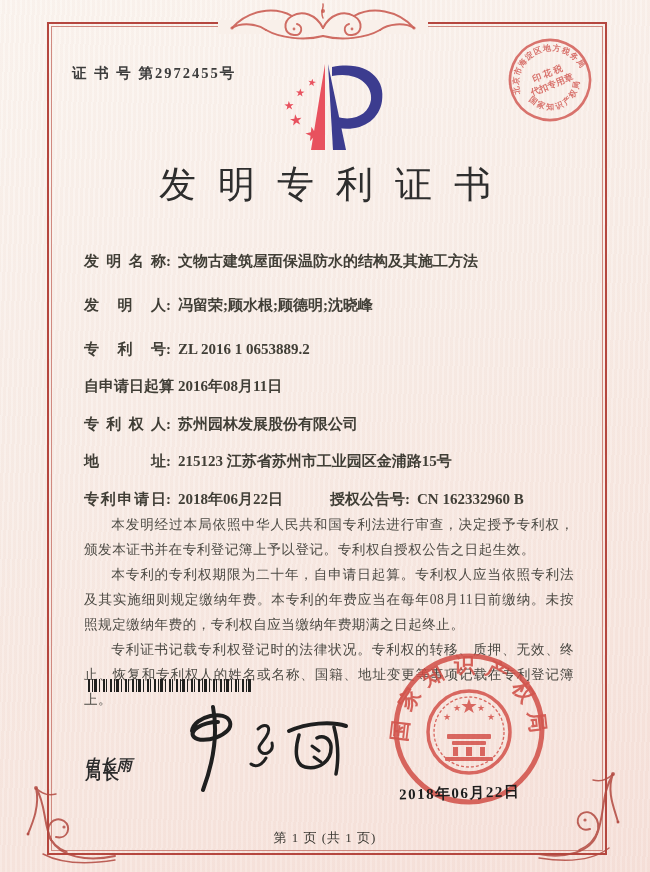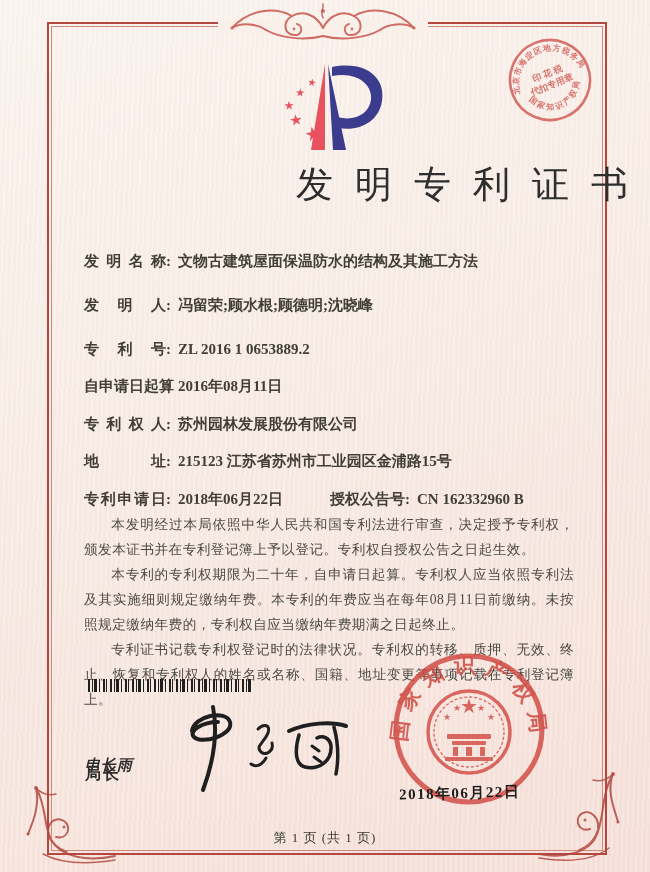--- a/index.html
+++ b/index.html
@@ -24,21 +24,21 @@
   }
   .frame-inner {
     position:absolute; inset:2px; border:1px solid #d08a80;
   }
   .cert-no {
     position:absolute; left:72px; top:64px;
     font-size:14.5px; letter-spacing:2px; color:#3d3d3d; font-weight:600;
   }
   .logo { position:absolute; left:280px; top:58px; }
   .doc-title {
-    position:absolute; left:0; right:0; top:160px; text-align:right;
+    position:absolute; left:0; right:0; top:160px; text-align:center;
     font-size:37px; color:#2e2e2e; letter-spacing:22px; padding-left:22px;
     font-weight:500;
   }
   .fields { position:absolute; left:84px; top:245px; width:490px; }
   .frow { position:absolute; left:0; font-size:15px; font-weight:600; color:#403e36; white-space:nowrap; }
   .flabel { display:inline-block; width:82px; text-align:justify; text-align-last:justify; }
   .fcolon { margin-right:7px; }
   .frow2b { position:absolute; left:246px; top:0; }
   .paras { position:absolute; left:84px; top:512px; width:490px; }
   .paras p {
@@ -134,20 +134,21 @@
         <path d="M6,96 C38,101 62,97 76,86" stroke-width="1.5"></path>
       </g>
       <g fill="#b24940" opacity=".8">
         <circle cx="80" cy="12" r="2"></circle>
           <circle cx="52" cy="58" r="1.6"></circle>
           <circle cx="85" cy="60" r="1.5"></circle>
       </g>
     </svg>
   </div>
 
+  <div class="cert-no">证 书 号 第2972455号</div>
 
   <div class="logo">
     <svg width="115" height="102" viewBox="0 0 115 102">
       <g fill="#e8515e">
         <text x="26" y="84" font-size="19" transform="rotate(-12 26 84)">★</text>
         <text x="10" y="68" font-size="15" transform="rotate(-8 10 68)">★</text>
         <text x="4" y="52" font-size="12" transform="rotate(-4 4 52)">★</text>
         <text x="15" y="38" font-size="11" transform="rotate(4 15 38)">★</text>
         <text x="27" y="27" font-size="10" transform="rotate(10 27 27)">★</text>
       </g>

